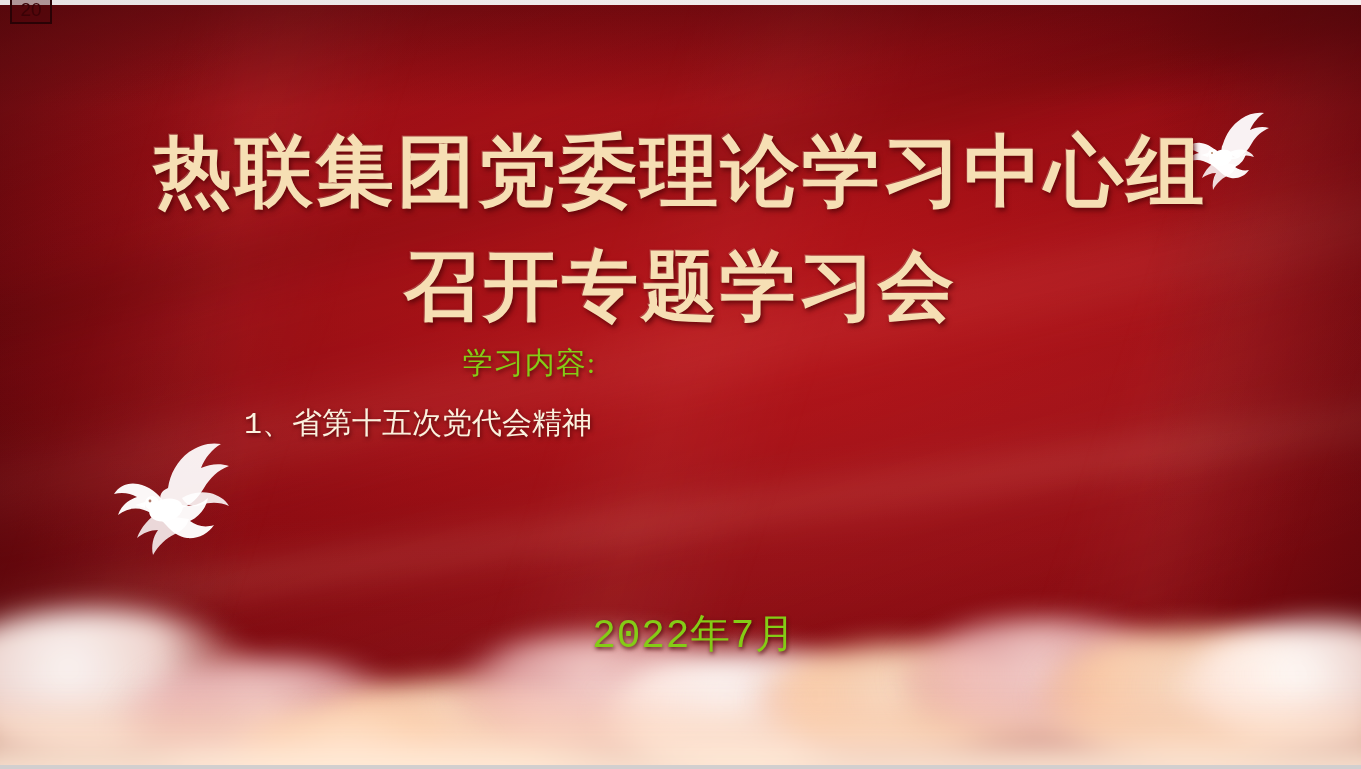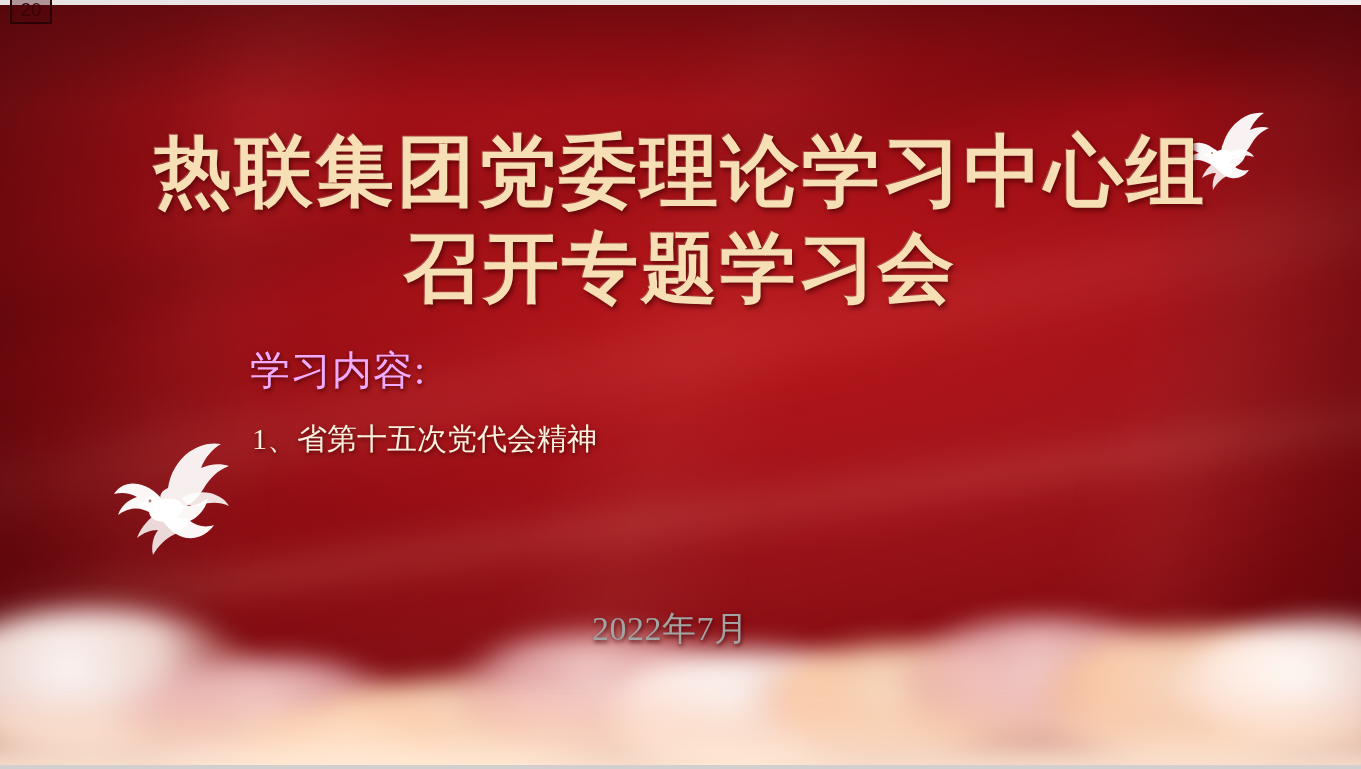--- a/index.html
+++ b/index.html
@@ -154,59 +154,61 @@
     line-height: 1.0;
     letter-spacing: 3px;
     color: #f6dfb4;
     text-shadow:
       0 0 2px rgba(120,10,10,0.55),
       2px 3px 5px rgba(80,4,8,0.75),
       -1px -1px 0 rgba(255,245,225,0.25);
     white-space: nowrap;
   }
   .title-line-1 { font-size: 78px; }
-  .title-line-2 { font-size: 76px; margin-top: 20px; }
+  .title-line-2 { font-size: 76px; margin-top: 38px; }
 
   .content-block {
     position: absolute;
     left: 240px; top: 343px;
     z-index: 20;
     color: #f8e9cf;
     font-family: "Liberation Serif", "DejaVu Serif", serif;
   }
   .content-heading {
-    font-size: 40px;
+    font-size: 30px;
     letter-spacing: 1px;
     margin: 0 0 26px 10px;
-    color: #f0abfc;
+    color: #84cc16;
     text-shadow: 1px 2px 4px rgba(70,3,6,0.85);
+    text-align: right;
   }
   .content-list {
     list-style: none;
-    margin: 12px;
+    margin: 4px;
     padding: 0;
+    font-family: Liberation Mono, monospace;
   }
   .content-item {
     font-size: 30px;
     line-height: 1.0;
     margin-bottom: 32px;
     white-space: nowrap;
     color: #fbf1de;
     text-shadow: 1px 2px 4px rgba(70,3,6,0.85);
   }
   .content-item:last-child { margin-bottom: 0; }
 
   .date-block {
     position: absolute;
     left: 592px; top: 606px;
     z-index: 20;
-    font-size: 34px;
+    font-size: 40px;
     letter-spacing: 0.5px;
-    color: #a3a3a3;
-    font-family: Liberation Serif, serif;
+    color: #84cc16;
+    font-family: Liberation Mono, monospace;
     text-shadow: 1px 2px 4px rgba(70,3,6,0.85);
     white-space: nowrap;
   }
 
   
   .slide-number-box {
     position: absolute;
     left: 10px; top: -12px;
     width: 38px; height: 32px;
     border: 2px solid #2a0205;

